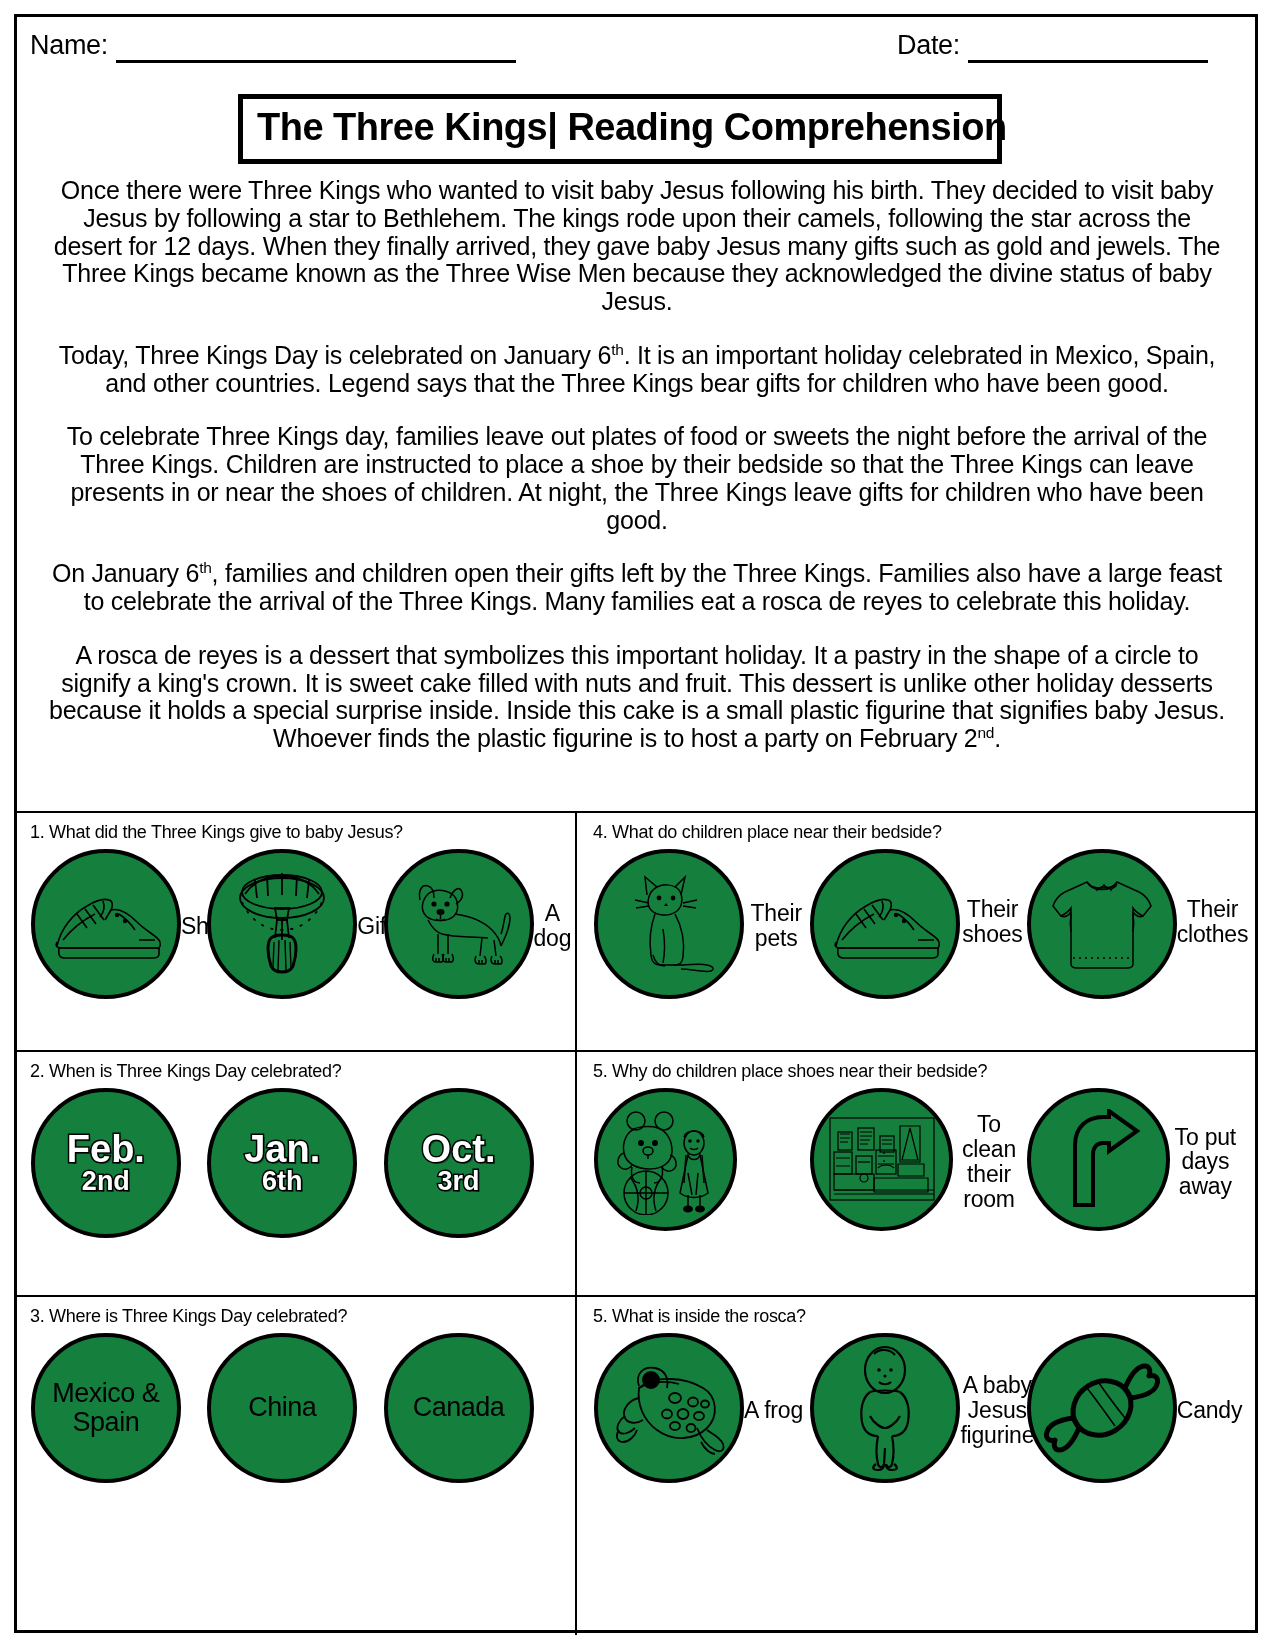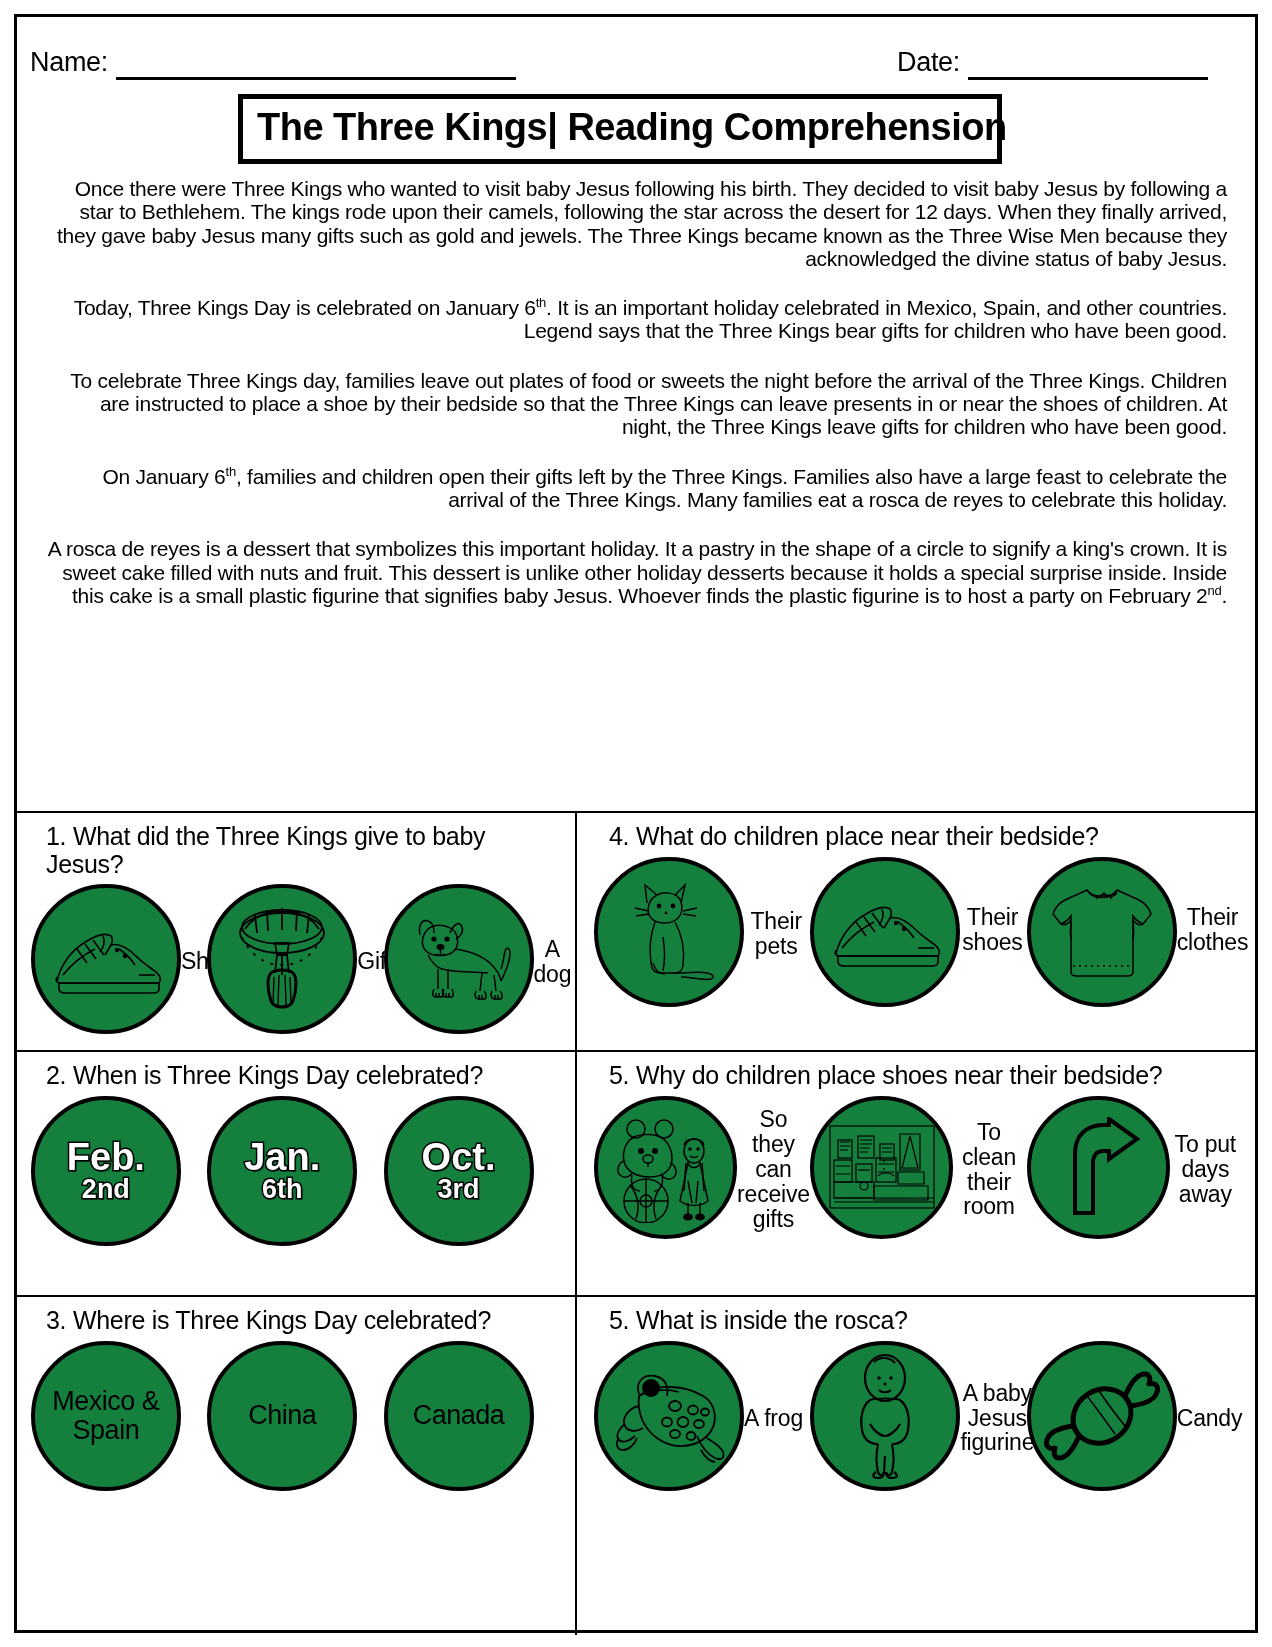--- a/index.html
+++ b/index.html
@@ -25,21 +25,21 @@
   .sheet {
     position: absolute;
     left: 14px; top: 14px;
     width: 1244px; height: 1619px;
     padding: 0;
   }
 
   
   .name-date-row {
     position: absolute;
-    left: 16px; top: 33px;
+    left: 16px; top: 16px;
     width: 1212px;
     height: 44px;
   }
   .nd-field {
     position: absolute;
     display: flex;
     align-items: flex-end;
     font-size: 27px;
     letter-spacing: -0.3px;
   }
@@ -71,24 +71,24 @@
   }
 
   
   .passage {
     position: absolute;
     left: 33px; top: 163px;
     width: 1180px;
   }
   .passage p {
     margin: 0 0 26px 0;
-    font-size: 21px;
+    font-size: 25px;
     line-height: 1.11;
     letter-spacing: -0.25px;
-    text-align: right;
+    text-align: center;
   }
   .passage p:last-child { margin-bottom: 0; }
   sup { font-size: 0.62em; vertical-align: super; line-height: 0; }
 
   
   .qgrid {
     position: absolute;
     left: 0px; top: 797px;
     width: 1244px;
     height: 822px;
@@ -100,23 +100,23 @@
   .qcell {
     position: relative;
     border-bottom: 2px solid #000;
     padding: 8px 10px 0 10px;
     overflow: hidden;
   }
   .qcell.col-left { border-right: 2px solid #000; }
   .qcell.row-last { border-bottom: none; }
 
   .qtext {
-    font-size: 25px;
+    font-size: 18px;
     letter-spacing: -0.3px;
-    margin: 2px 0 0 22px;
+    margin: 2px 0 0 6px;
     line-height: 1.1;
   }
 
   .choices {
     display: flex;
     justify-content: space-around;
     align-items: flex-start;
     margin-top: 6px;
     padding: 0 6px;
   }
@@ -389,21 +389,20 @@
                 <path d="M80 45 C82 47 86 47 88 45"></path>
                 <path d="M76 52 L74 80 M92 52 L94 80"></path>
                 <path d="M78 52 C80 58 88 58 90 52 L98 90 C90 96 78 96 70 90 Z"></path>
                 <path d="M78 70 L82 92 M88 70 L86 92"></path>
                 <path d="M78 92 L78 104 M90 92 L90 104"></path>
                 <ellipse cx="78" cy="106" rx="5" ry="3.5" fill="#000" stroke="none"></ellipse>
                 <ellipse cx="90" cy="106" rx="5" ry="3.5" fill="#000" stroke="none"></ellipse>
               </g>
             </svg>
           </div>
-          <div class="choice-label">So they can receive gifts</div>
         </div>
         <div class="choice">
           <div class="bubble small">
             <svg class="icon-svg" width="108" height="86" viewBox="0 0 108 86">
               <g fill="none" stroke="#000" stroke-width="1.2">
                 <rect x="2" y="2" width="104" height="82"></rect>
                 <rect x="10" y="16" width="14" height="18"></rect>
                 <path d="M12 18 L22 18 M12 22 L22 22 M12 26 L20 26"></path>
                 <rect x="30" y="12" width="16" height="22"></rect>
                 <path d="M32 16 L44 16 M32 20 L44 20 M32 24 L42 24 M32 28 L40 28"></path>

